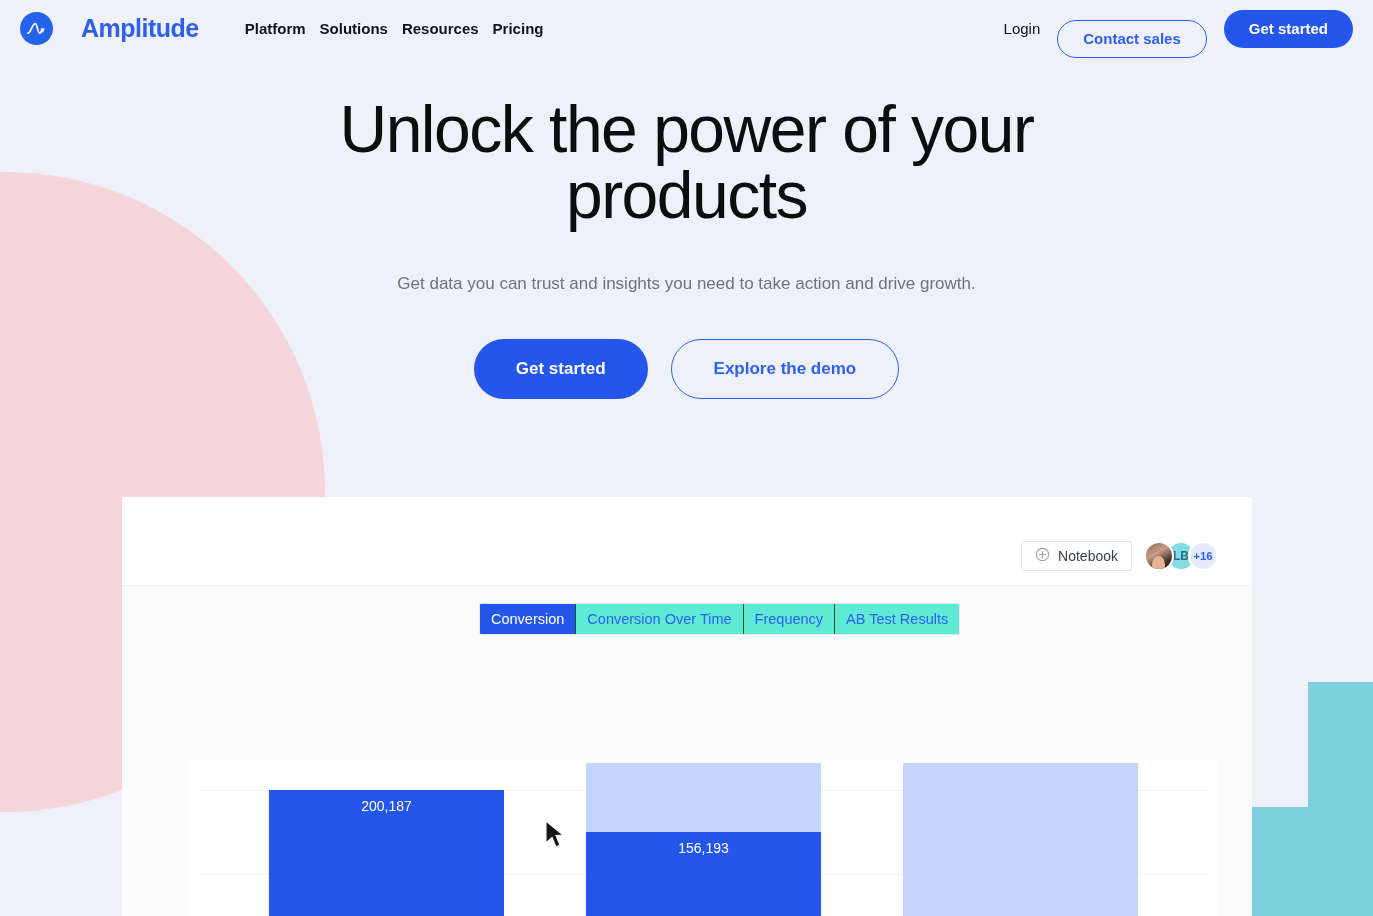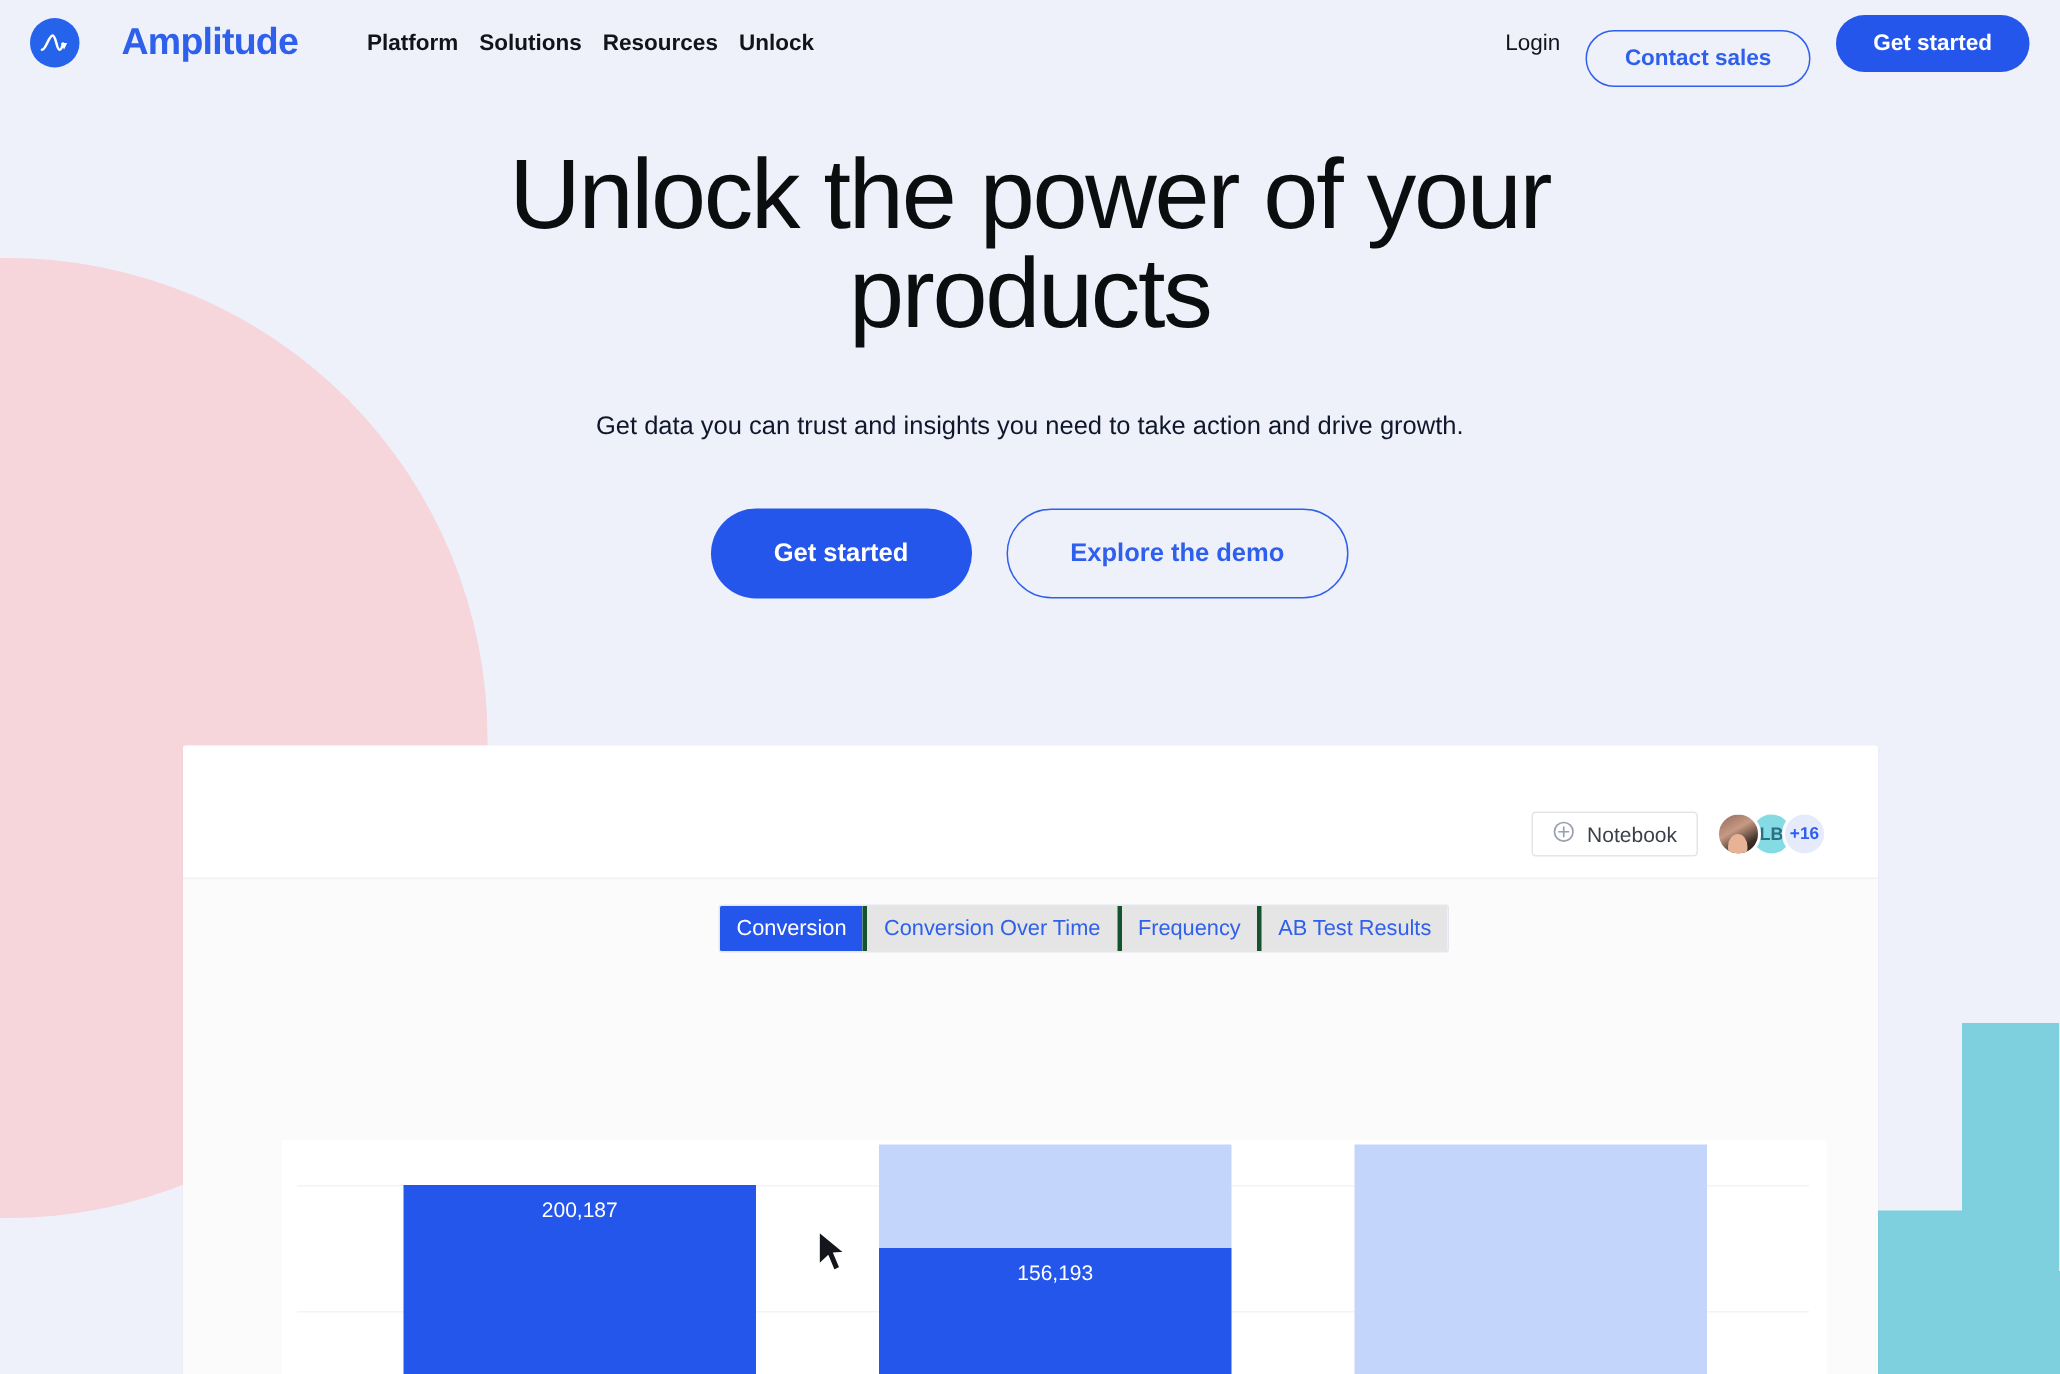--- a/index.html
+++ b/index.html
@@ -48,21 +48,21 @@
     height: 38px; padding: 0 25px; background: #2556ec; color: #fff; border: none;
   }
 
   
   #hero { position: absolute; left: 0; top: 96px; width: 1373px; text-align: center; }
   #hero-title {
     font-size: 66px; line-height: 1.0; font-weight: 400; color: #0c0d0f;
     letter-spacing: -1.5px; padding: 0 330px;
   }
   #hero-sub {
-    margin-top: 46px; font-size: 17px; color: #0f172a;
+    margin-top: 46px; font-size: 17px; color: #737373;
   }
   #hero-ctas { margin-top: 45px; display: flex; justify-content: center; gap: 23px; }
   #btn-get-started-hero {
     height: 60px; padding: 0 42px; background: #2556ec; color: #fff; border: none;
     font-size: 17px;
   }
   #btn-explore-demo {
     height: 60px; padding: 0 42px; background: transparent; color: #2f60ec;
     border: 1.7px solid #2f60ec; font-size: 17px;
   }
@@ -101,22 +101,22 @@
   }
   #avatar-initials { background: #84dbe4; color: #2a6f84; }
   #avatar-more { background: #e6ebfb; color: #2f60ec; font-size: 11.5px; }
 
   #card-body { position: relative; height: 341px; background: #fbfbfc; }
   #chart-tabs {
     position: absolute; left: 357px; top: 17px; display: flex; align-items: stretch;
     border: 1px solid #e3e7f0; background: #fff; border-radius: 2px; overflow: hidden;
   }
   .chart-tab {
-    font-size: 14.5px; padding: 7px 11px; color: #2f60ec; background: #e5e5e5;
-    border-left: 3px solid #14532d; cursor: pointer; white-space: nowrap;
+    font-size: 14.5px; padding: 7px 11px; color: #2f60ec; background: #5eead4;
+    border-left: 1px solid #14532d; cursor: pointer; white-space: nowrap;
   }
   .chart-tab:first-child { border-left: none; }
   .chart-tab.active { background: #2556ec; color: #fff; }
 
   #chart-panel {
     position: absolute; left: 66px; top: 174px; width: 1030px; height: 167px;
     background: #ffffff;
   }
   #chart-plot { position: absolute; left: 0; top: 0; width: 1030px; height: 167px; }
   .gridline { position: absolute; left: 10px; right: 12px; height: 1px; background: #f2f3f6; }
@@ -148,21 +148,21 @@
           <path d="M2 15.2c2.6 0 4.6-9.6 7.1-9.6 2.3 0 2.6 9.6 4.6 9.6 1.1 0 1.8-2 2.3-4.2" fill="none" stroke="#ffffff" stroke-width="1.7" stroke-linecap="round"></path>
           <path d="M14.6 10.6h4.2L16.7 15z" fill="#ffffff"></path>
         </svg>
       </span>
       <span id="brand-name">Amplitude</span>
     </div>
     <div id="nav-links">
       <span class="nav-link">Platform</span>
       <span class="nav-link">Solutions</span>
       <span class="nav-link">Resources</span>
-      <span class="nav-link">Unlock</span>
+      <span class="nav-link">Pricing</span>
     </div>
     <div id="nav-right">
       <span id="nav-login">Login</span>
       <button class="btn" id="btn-contact-sales">Contact sales</button>
       <button class="btn" id="btn-get-started-nav">Get started</button>
     </div>
   </div>
 
   <div id="hero">
     <h1 id="hero-title">Unlock the power of your products</h1>

